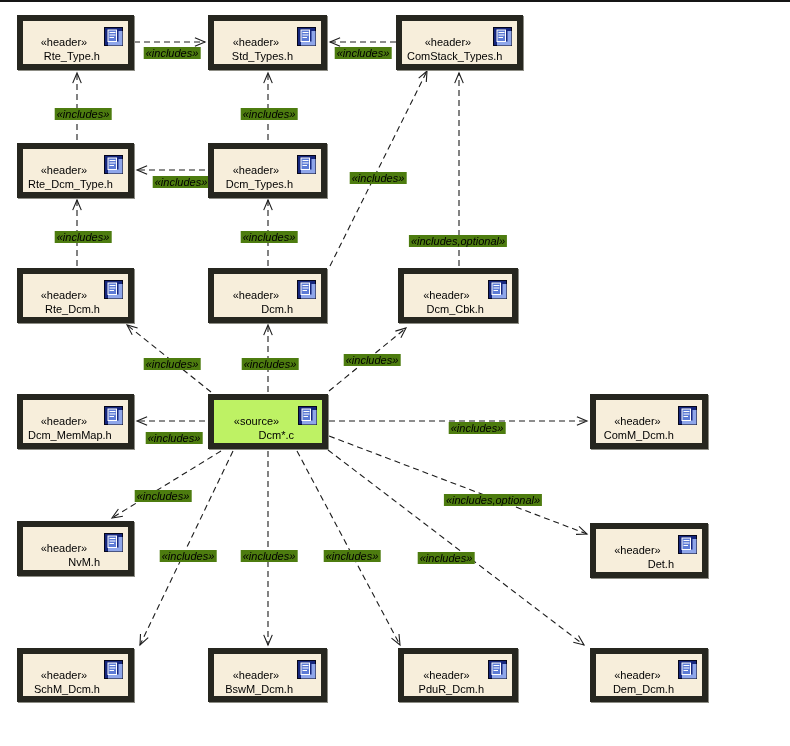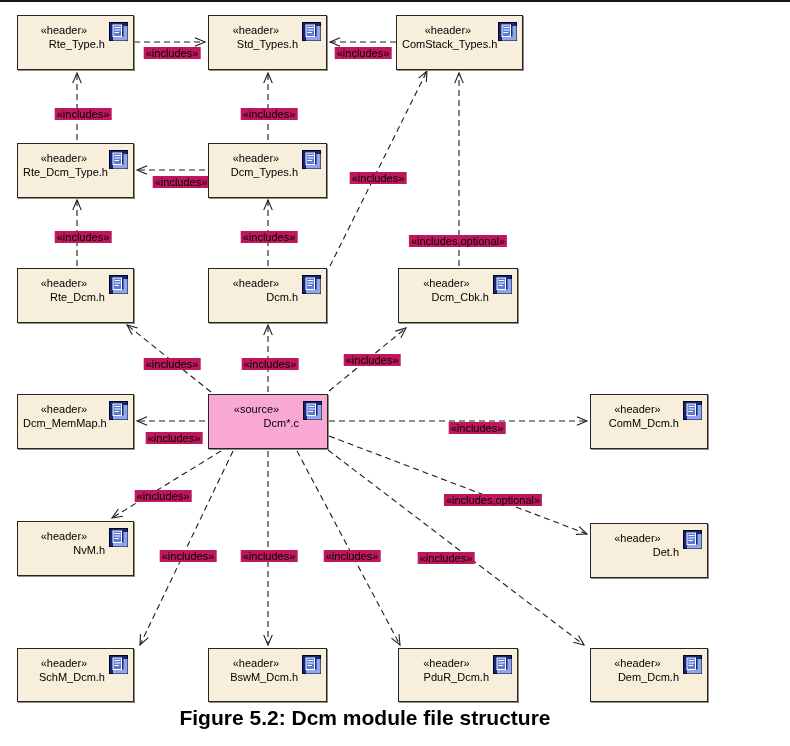--- a/index.html
+++ b/index.html
@@ -2,28 +2,28 @@
 <html><head>
 <meta charset="utf-8">
 <style>
   * { margin:0; padding:0; box-sizing:border-box; }
   html,body { background:#ffffff; font-family:"Liberation Sans", sans-serif; }
   #stage { position:relative; width:790px; height:746px; background:#fff; overflow:hidden; }
   #top-rule { position:absolute; left:0; top:0; width:790px; height:2px; background:#151515; }
   #edges { position:absolute; left:0; top:0; }
   .edge-line { fill:none; stroke:var(--edge,#1c1c1c); stroke-width:1.1; stroke-dasharray:6 4; }
   .edge-head { fill:none; stroke:var(--edge,#1c1c1c); stroke-width:1.1; }
-  .node { position:absolute; border:1px solid #be185d; background:#f7eedb;
+  .node { position:absolute; border:6px solid #be185d; background:#f7eedb;
           box-shadow:1px 1px 0 #8d8d85; text-align:center;
-          padding:7px 28px 0 5px; font-size:11px; line-height:14px; color:#000; }
+          padding:14px 28px 0 5px; font-size:11px; line-height:14px; color:#000; }
   .node .stereo { display:block; white-space:nowrap; }
   .node .nm { display:block; white-space:nowrap;text-align:right; }
   .node .icon { position:absolute; top:6px; right:5px; }
-  .edge-label { position:absolute; transform:translate(-50%,-50%); background:#be185d;
-                padding:0 2px; font-size:11px; color:#000; white-space:nowrap; }
+  .edge-label { position:absolute; transform:translate(-50%,-50%); background:#4d7c0f;
+                padding:0 2px; font-size:11px; color:#000; white-space:nowrap;font-style:italic; }
   #caption { position:absolute; left:0; top:705px; width:730px; text-align:center;
              font-size:21px; font-weight:bold; color:#000; line-height:26px; }
 </style>
 </head>
 <body>
 
 <div id="stage" style="background: rgb(255, 255, 255); --edge: #1c1c1c;">
   <div id="top-rule"></div>
   <svg id="edges" width="790" height="746" viewBox="0 0 790 746">
       <path d="M134,42 L205,42" class="edge-line"></path>
@@ -60,21 +60,20 @@
       <path d="M140.5,634.0 L140,645 L148.2,637.7" class="edge-head"></path>
       <path d="M268,451 L268,645" class="edge-line"></path>
       <path d="M263.7,634.9 L268,645 L272.3,634.9" class="edge-head"></path>
       <path d="M297,451 L400,645" class="edge-line"></path>
       <path d="M391.5,638.1 L400,645 L399.0,634.0" class="edge-head"></path>
       <path d="M328,450 L584,645" class="edge-line"></path>
       <path d="M573.3,642.3 L584,645 L578.5,635.5" class="edge-head"></path>
       <path d="M329,436 L587,534" class="edge-line"></path>
       <path d="M576.0,534.4 L587,534 L579.0,526.4" class="edge-head"></path>
     </svg>
-  <div id="caption">Figure 5.2: Dcm module file structure</div>
 <div class="edge-label" style="left: 172px; top: 53px;">«includes»</div>
     <div class="edge-label" style="left: 363px; top: 53px;">«includes»</div>
     <div class="edge-label" style="left: 83px; top: 114px;">«includes»</div>
     <div class="edge-label" style="left: 269px; top: 114px;">«includes»</div>
     <div class="edge-label" style="left: 181px; top: 182px;">«includes»</div>
     <div class="edge-label" style="left: 378px; top: 178px;">«includes»</div>
     <div class="edge-label" style="left: 458px; top: 241px;">«includes,optional»</div>
     <div class="edge-label" style="left: 83px; top: 237px;">«includes»</div>
     <div class="edge-label" style="left: 269px; top: 237px;">«includes»</div>
     <div class="edge-label" style="left: 172px; top: 364px;">«includes»</div>
@@ -216,21 +215,21 @@
         <path d="M18.5 4 L18.5 18.5 L4 18.5 L4 14.5 L14.5 14.5 L14.5 4 Z" fill="#8fa6ea"></path>
         <rect x="3.5" y="2.5" width="9.5" height="12.5" fill="#ffffff"></rect>
         <rect x="4.5" y="3.5" width="7.5" height="10.5" fill="#5d7bd5"></rect>
         <g stroke="#ffffff" stroke-width="1">
           <line x1="5.5" y1="5.5" x2="11.5" y2="5.5"></line>
           <line x1="5.5" y1="8" x2="11.5" y2="8"></line>
           <line x1="5.5" y1="10.5" x2="10" y2="10.5"></line>
         </g>
       </svg>
     </div>
-    <div class="node" style="left: 208px; top: 394px; width: 120px; height: 55px; background: #f9a8d4; border-color: rgb(38, 38, 31);">
+    <div class="node" style="left: 208px; top: 394px; width: 120px; height: 55px; background: #bef264; border-color: rgb(38, 38, 31);">
       <span class="stereo">«source»</span>
       <span class="nm">Dcm*.c</span>
       <svg class="icon" width="19" height="19" viewBox="0 0 19 19">
         <rect x="0.5" y="0.5" width="18" height="18" fill="#15267d" stroke="#05051a"></rect>
         <path d="M18.5 4 L18.5 18.5 L4 18.5 L4 14.5 L14.5 14.5 L14.5 4 Z" fill="#8fa6ea"></path>
         <rect x="3.5" y="2.5" width="9.5" height="12.5" fill="#ffffff"></rect>
         <rect x="4.5" y="3.5" width="7.5" height="10.5" fill="#5d7bd5"></rect>
         <g stroke="#ffffff" stroke-width="1">
           <line x1="5.5" y1="5.5" x2="11.5" y2="5.5"></line>
           <line x1="5.5" y1="8" x2="11.5" y2="8"></line>

